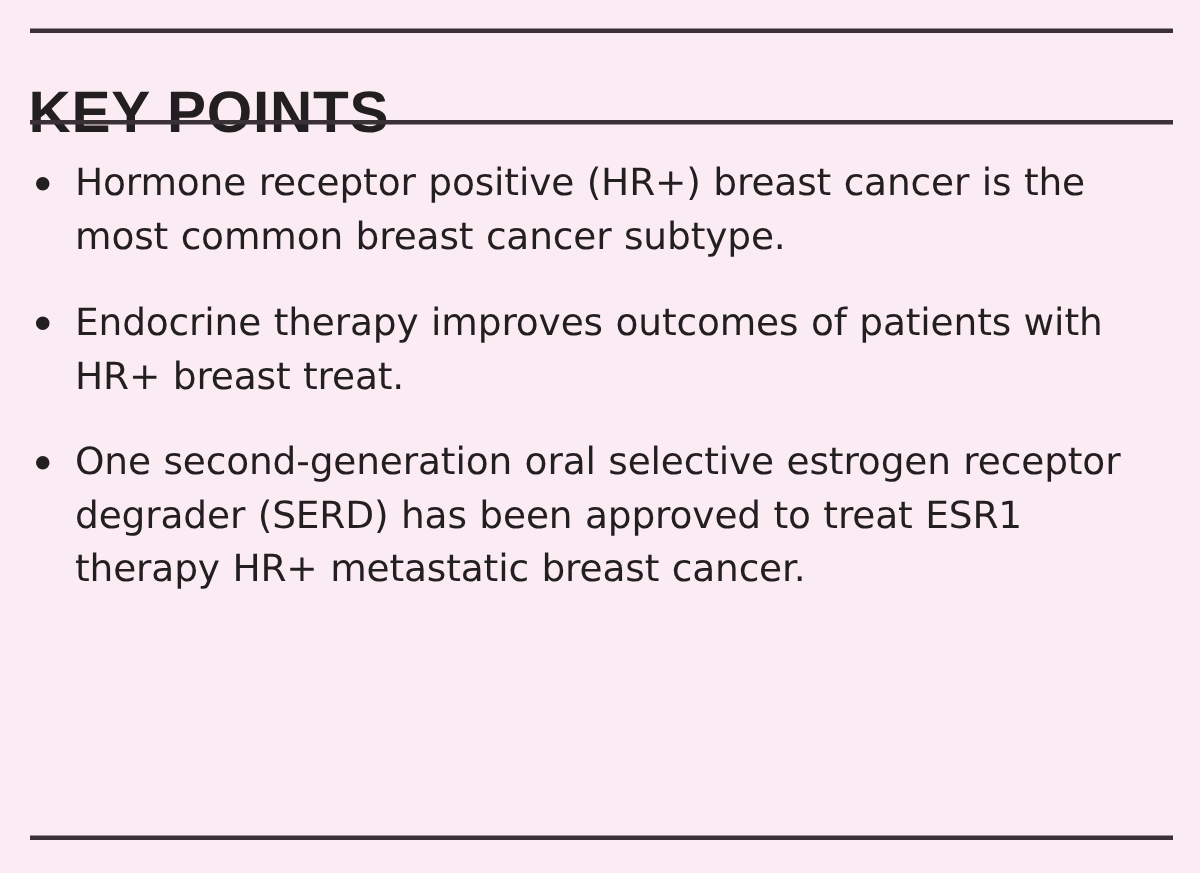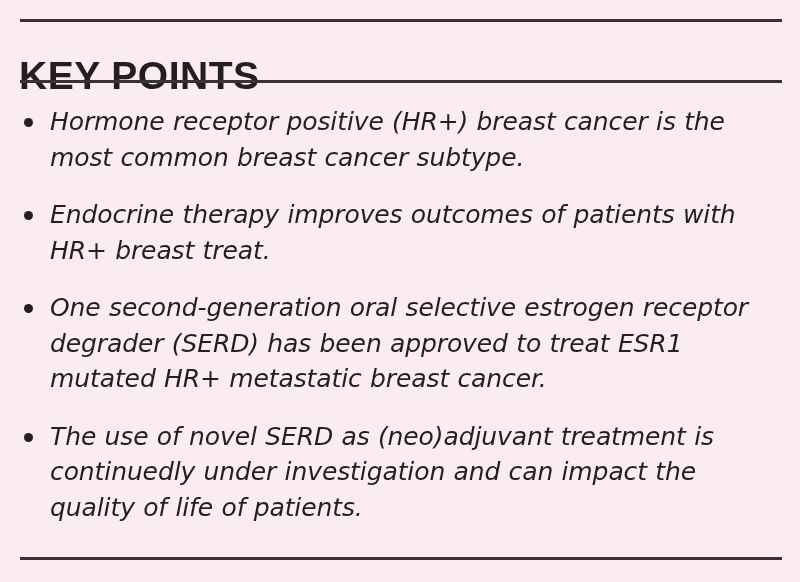--- a/index.html
+++ b/index.html
@@ -76,21 +76,20 @@
     position: absolute;
     left: 24px;
     top: 14px;
     width: 9px;
     height: 9px;
     border-radius: 50%;
     background: #231f20;
   }
   .kp-text {
     display: block;
-    font-style: italic;
   }
 </style>
 </head>
 <body>
 
 <div class="keypoints-box">
 
   <div class="rule rule-top"></div>
 
   <h1 class="kp-title">KEY POINTS</h1>
@@ -104,25 +103,21 @@
       <span class="kp-text">Hormone receptor positive (HR+) breast cancer is the most common breast cancer subtype.</span>
     </li>
 
     <li class="kp-item">
       <span class="kp-bullet"></span>
       <span class="kp-text">Endocrine therapy improves outcomes of patients with HR+ breast treat.</span>
     </li>
 
     <li class="kp-item">
       <span class="kp-bullet"></span>
-      <span class="kp-text">One second-generation oral selective estrogen receptor degrader (SERD) has been approved to treat ESR1 mutated HR+ metastatic breast cancer.</span>
+      <span class="kp-text">One second-generation oral selective estrogen receptor degrader (SERD) has been approved to treat ESR1 therapy HR+ metastatic breast cancer.</span>
     </li>
 
-    <li class="kp-item">
-      <span class="kp-bullet"></span>
-      <span class="kp-text">The use of novel SERD as (neo)adjuvant treatment is continuedly under investigation and can impact the quality of life of patients.</span>
-    </li>
 
   </ul>
 
   <div class="rule rule-bottom"></div>
 
 </div>
 
 </body></html>

